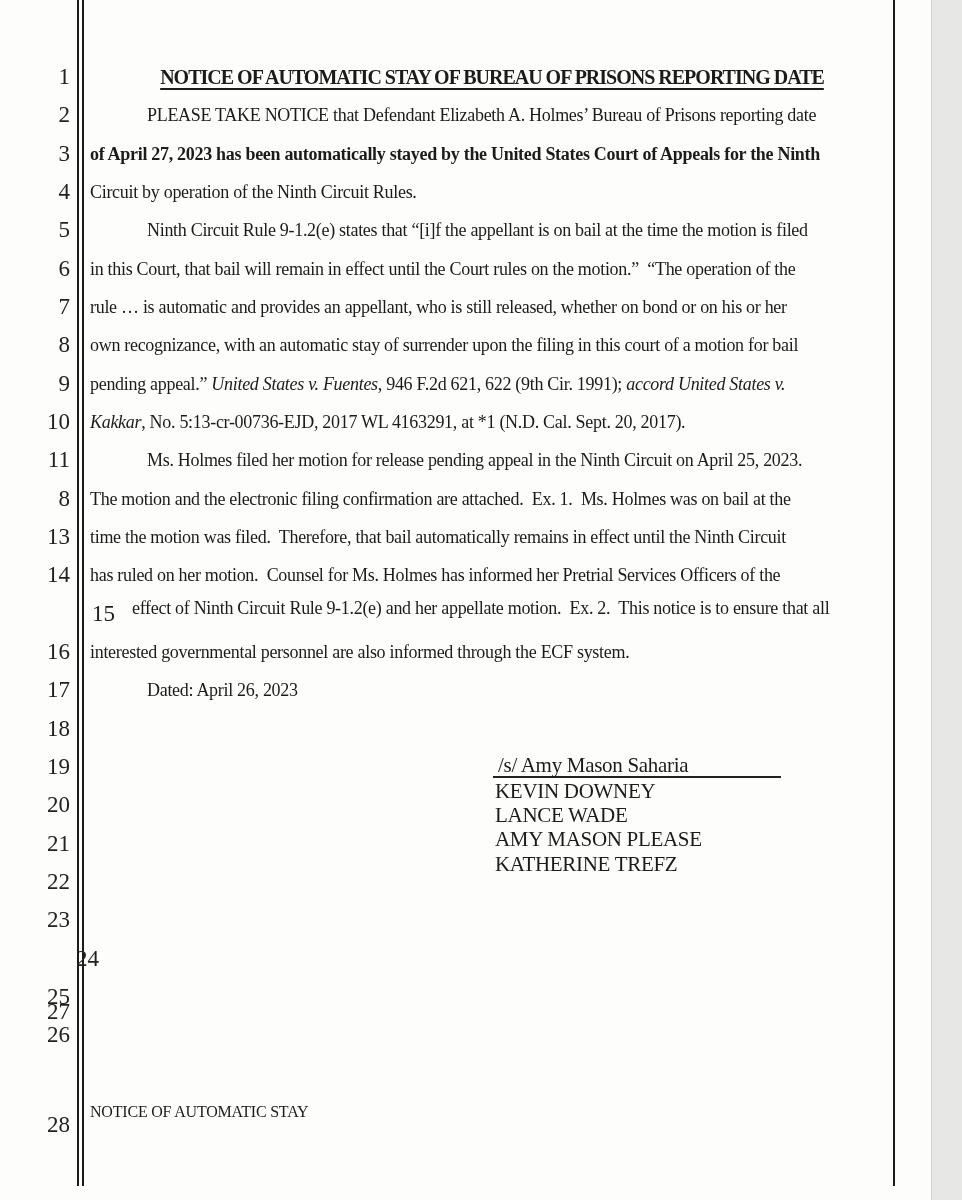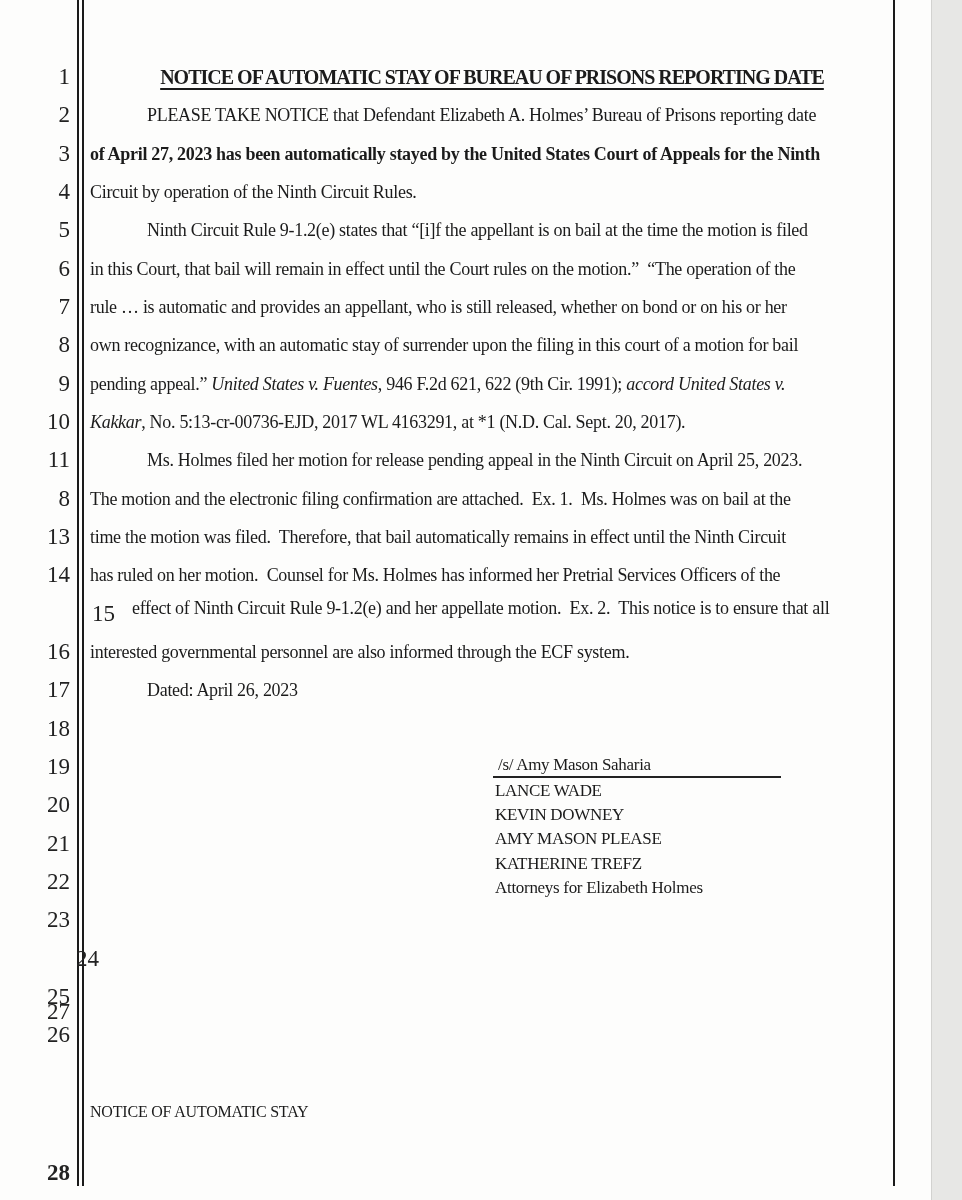--- a/index.html
+++ b/index.html
@@ -22,21 +22,21 @@
   .bline{position:absolute;left:90px;height:38.33px;line-height:38.33px;
     font-size:18px;letter-spacing:-0.3px;white-space:pre;}
   .bline.ind{padding-left:57px;}
   .it{font-style:italic;}
   
   .title-row{position:absolute;left:90px;top:58px;width:804px;height:38.33px;
     line-height:38.33px;text-align:center;white-space:pre;}
   .title-text{font-weight:bold;font-size:20px;letter-spacing:-1px;
     text-decoration:underline;text-decoration-thickness:2px;text-underline-offset:4px;}
   
-  .sig{position:absolute;left:493px;top:752px;width:300px;font-size:17px;letter-spacing:-0.3px;}
+  .sig{position:absolute;left:493px;top:752px;width:300px;font-size:21px;letter-spacing:-0.3px;}
   .sig-line{width:288px;height:26px;line-height:26px;border-bottom:2px solid #222;
     padding-left:5px;white-space:pre;box-sizing:border-box;}
   .sig-names{padding-left:2px;margin-top:1px;}
   .sig-names div{line-height:24.2px;white-space:pre;}
   
   .footer{position:absolute;left:90px;top:1100px;font-size:16px;letter-spacing:-0.2px;}
   .footer div{line-height:24.5px;white-space:pre;}
 </style>
 </head>
 <body>
@@ -69,21 +69,21 @@
       <div class="num-cell" style="top: 709.61px;">18</div>
       <div class="num-cell" style="top: 747.94px;">19</div>
       <div class="num-cell" style="top: 786.27px;">20</div>
       <div class="num-cell" style="top: 824.6px;">21</div>
       <div class="num-cell" style="top: 862.93px;">22</div>
       <div class="num-cell" style="top: 901.26px;">23</div>
       <div class="num-cell" style="top: 939.59px; margin-left: 29px;">24</div>
       <div class="num-cell" style="top: 977.92px;">25</div>
       <div class="num-cell" style="top: 1016.25px;">26</div>
       <div class="num-cell" style="top: 993px;">27</div>
-      <div class="num-cell" style="top: 1154px; font-weight: bold;">28</div>
+      <div class="num-cell" style="top: 1106px;">28</div>
       <div class="bline ind" style="top: 96.33px;"><span>PLEASE TAKE NOTICE that Defendant Elizabeth A. Holmes’ Bureau of Prisons reporting date</span></div>
       <div class="bline" style="top: 134.66px; font-weight: bold;"><span>of April 27, 2023 has been automatically stayed by the United States Court of Appeals for the Ninth</span></div>
       <div class="bline" style="top: 172.99px;"><span>Circuit by operation of the Ninth Circuit Rules.</span></div>
       <div class="bline ind" style="top: 211.32px;"><span>Ninth Circuit Rule 9-1.2(e) states that “[i]f the appellant is on bail at the time the motion is filed</span></div>
       <div class="bline" style="top: 249.65px;"><span>in this Court, that bail will remain in effect until the Court rules on the motion.”  “The operation of the</span></div>
       <div class="bline" style="top: 287.98px;"><span>rule … is automatic and provides an appellant, who is still released, whether on bond or on his or her</span></div>
       <div class="bline" style="top: 326.31px;"><span>own recognizance, with an automatic stay of surrender upon the filing in this court of a motion for bail</span></div>
       <div class="bline" style="top: 364.64px;"><span>pending appeal.” </span><span class="it">United States v. Fuentes</span><span>, 946 F.2d 621, 622 (9th Cir. 1991); </span><span class="it">accord United States v.</span></div>
       <div class="bline" style="top: 402.97px;"><span class="it">Kakkar</span><span>, No. 5:13-cr-00736-EJD, 2017 WL 4163291, at *1 (N.D. Cal. Sept. 20, 2017).</span></div>
       <div class="bline ind" style="top: 441.3px;"><span>Ms. Holmes filed her motion for release pending appeal in the Ninth Circuit on April 25, 2023.</span></div>
@@ -91,24 +91,23 @@
       <div class="bline" style="top: 517.96px;"><span>time the motion was filed.  Therefore, that bail automatically remains in effect until the Ninth Circuit</span></div>
       <div class="bline" style="top: 556.29px;"><span>has ruled on her motion.  Counsel for Ms. Holmes has informed her Pretrial Services Officers of the</span></div>
       <div class="bline" style="top: 589px; margin-left: 42px;"><span>effect of Ninth Circuit Rule 9-1.2(e) and her appellate motion.  Ex. 2.  This notice is to ensure that all</span></div>
       <div class="bline" style="top: 632.95px;"><span>interested governmental personnel are also informed through the ECF system.</span></div>
       <div class="bline ind" style="top: 671.28px;"><span>Dated: April 26, 2023</span></div>
     </div>
 
   <div class="sig">
     <div class="sig-line">/s/ Amy Mason Saharia</div>
     <div class="sig-names">
+      <div>KEVIN DOWNEY</div>
       <div>LANCE WADE</div>
-      <div>KEVIN DOWNEY</div>
       <div>AMY MASON PLEASE</div>
       <div>KATHERINE TREFZ</div>
-      <div>Attorneys for Elizabeth Holmes</div>
     </div>
   </div>
 
   <div class="footer">
     <div>NOTICE OF AUTOMATIC STAY</div>
   </div>
 </div>
 
 </body></html>

